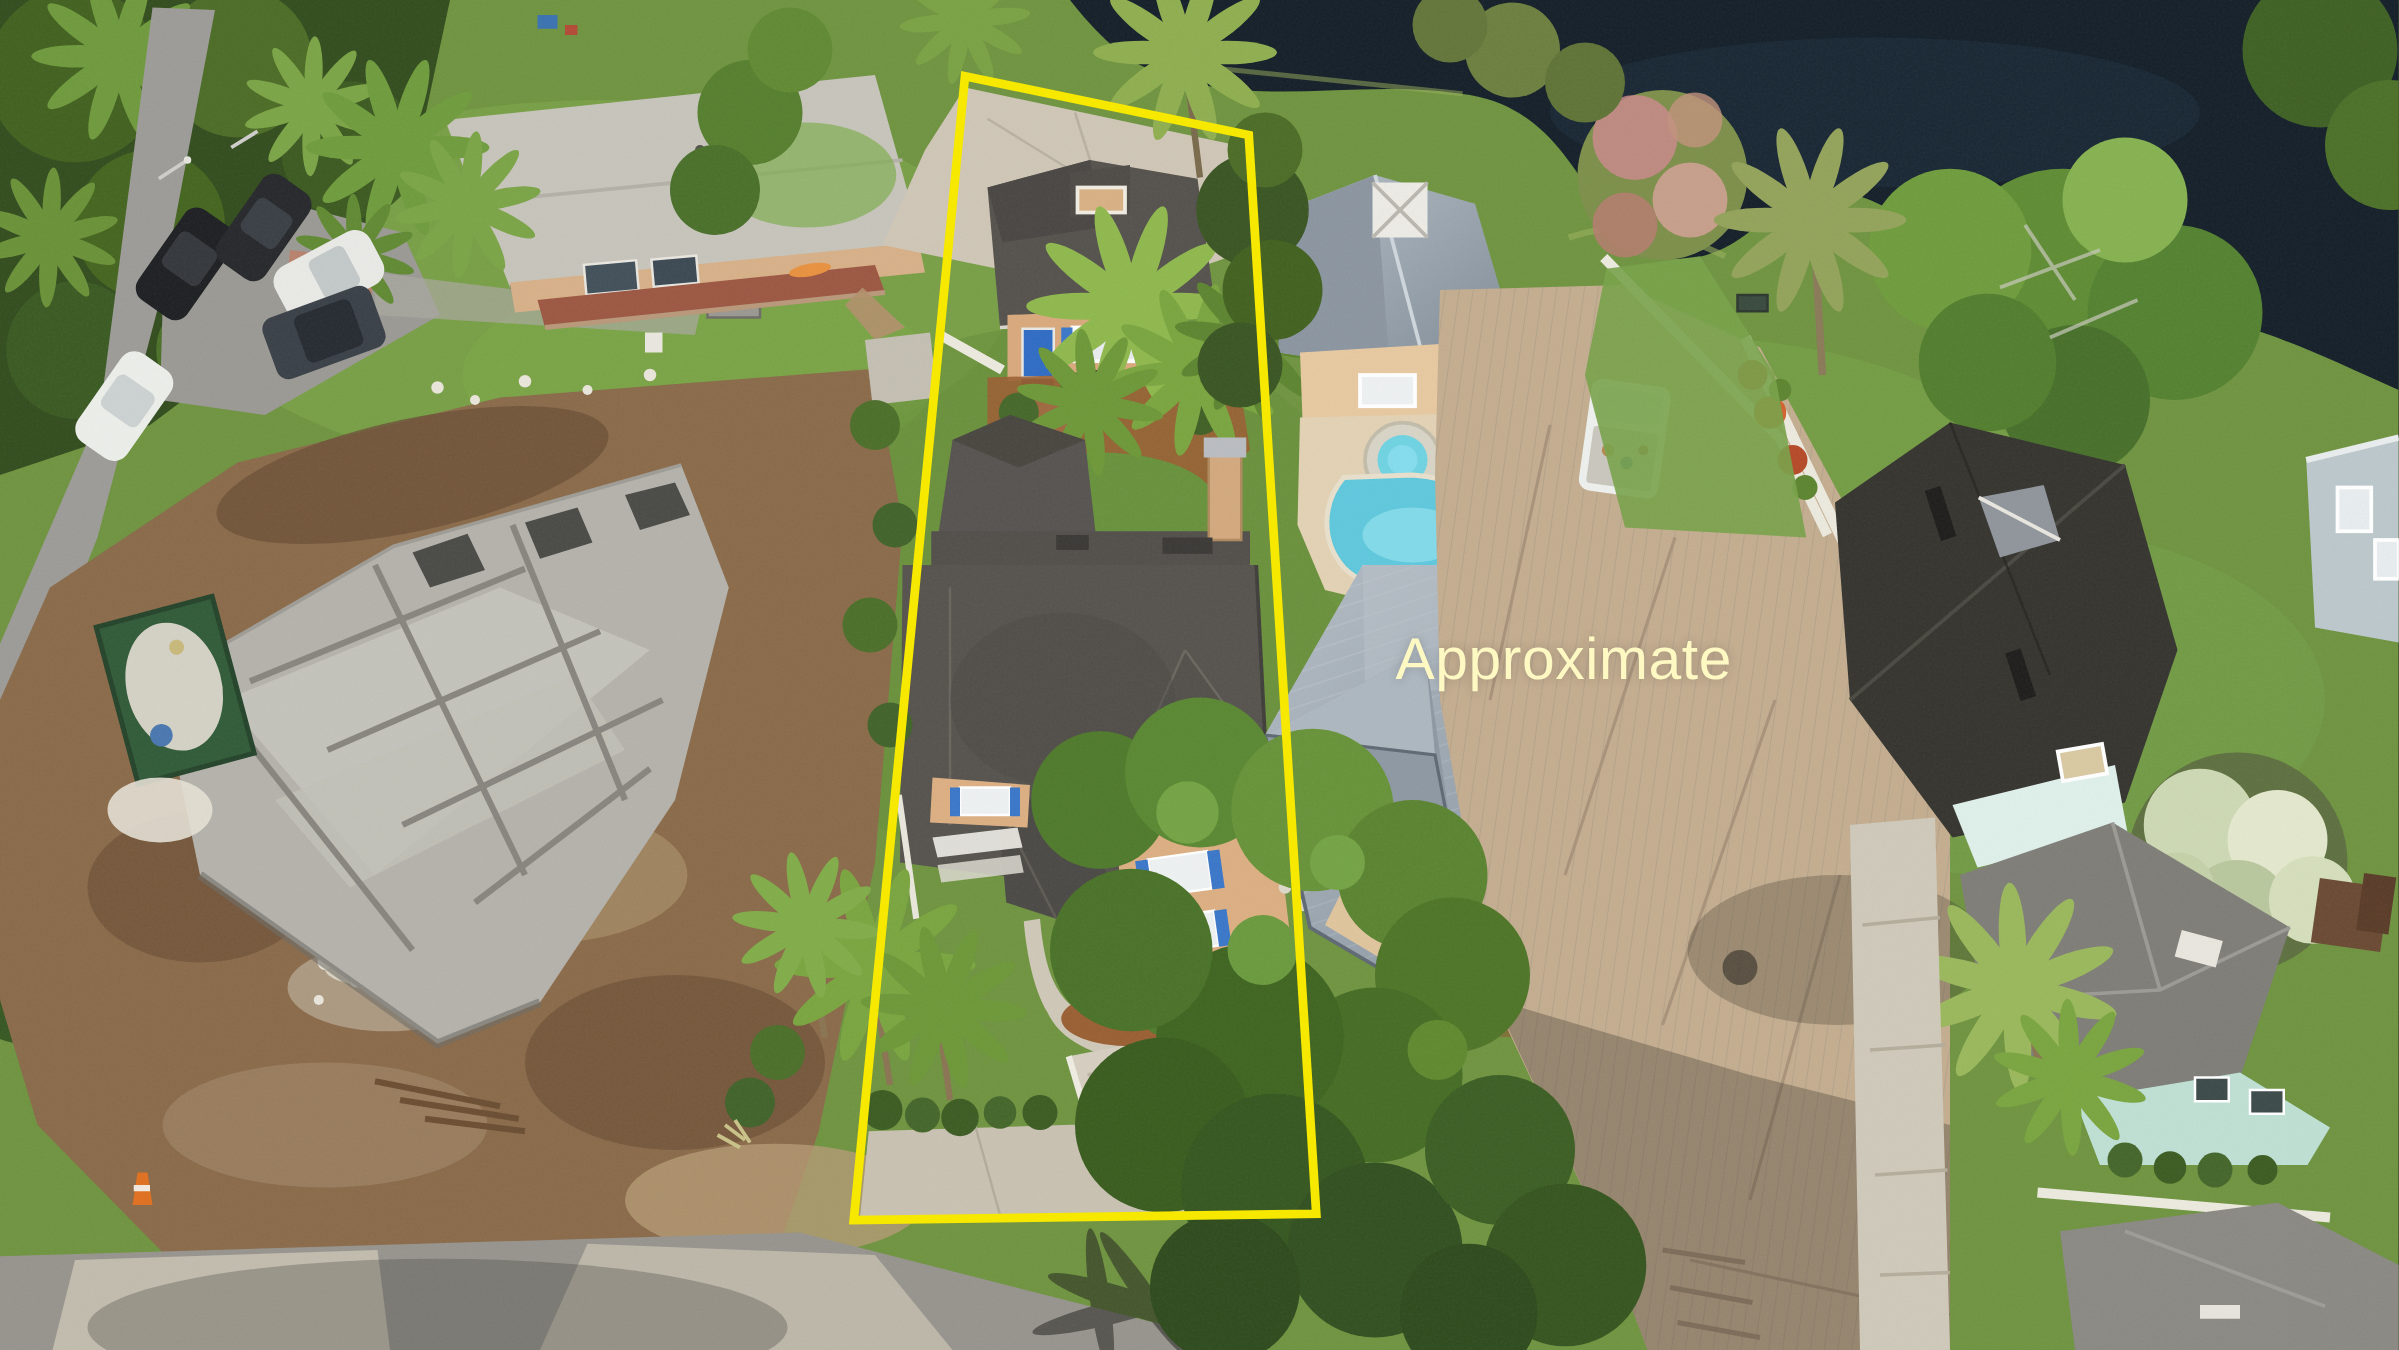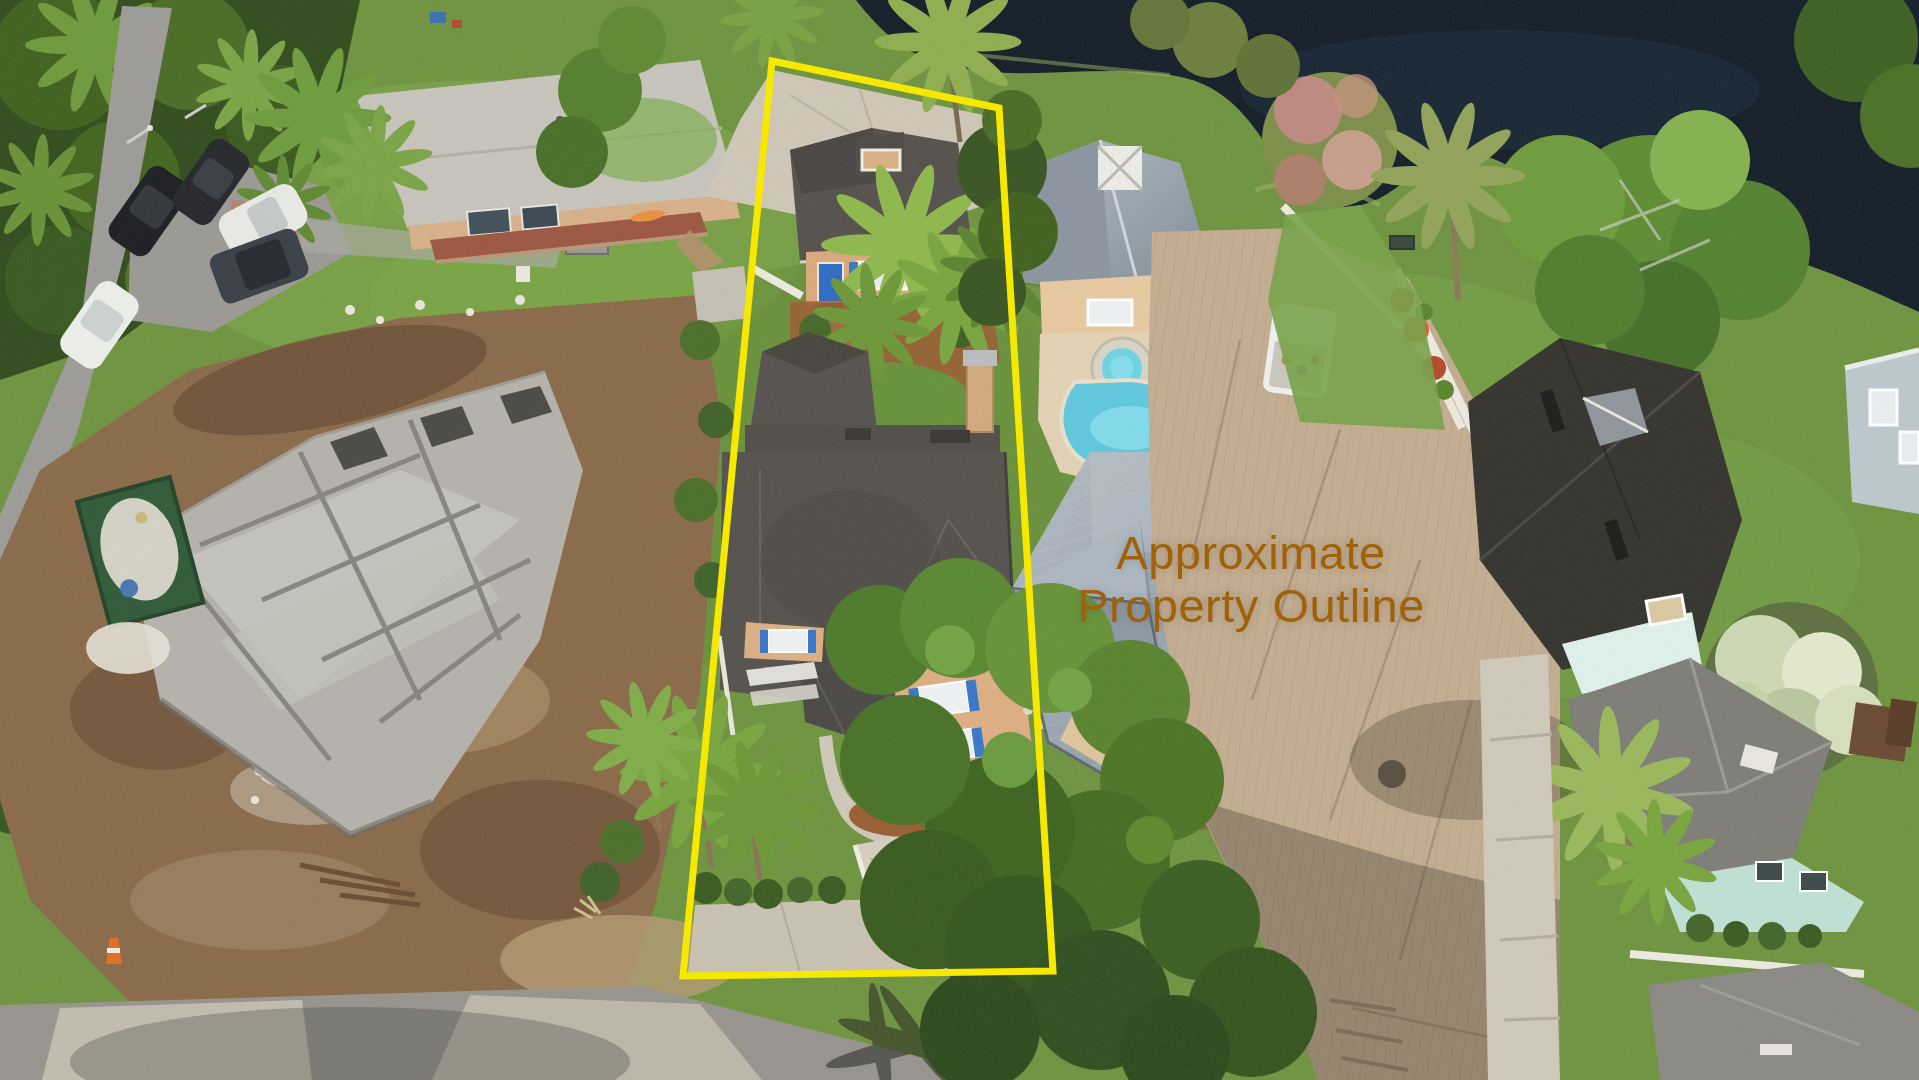--- a/index.html
+++ b/index.html
@@ -1,23 +1,23 @@
 <!DOCTYPE html>
 <html><head>
 <meta charset="utf-8">
 <style>
   html,body{margin:0;padding:0;background:#1a1a1a;}
   .stage{position:relative;width:1919px;height:1080px;overflow:hidden;
          font-family:"Liberation Sans", sans-serif;}
   .stage svg{position:absolute;left:0;top:0;width:100%;height:100%;display:block;}
   .overlay-label{
     position:absolute;left:1251px;top:500px;transform:translateX(-50%);
-    text-align:center;color:#a16207;font-size:47px;line-height:53px;
+    text-align:center;color:#fef9c3;font-size:47px;line-height:53px;
     font-weight:400;letter-spacing:.5px;white-space:nowrap;
-    text-shadow:0 0 8px rgba(60,60,60,.25);pointer-events:none;margin-top:26px;
+    text-shadow:0 0 8px rgba(60,60,60,.25);pointer-events:none;
   }
   .outline-poly{fill:none;stroke:#f7e800;stroke-width:7;stroke-linejoin:miter;}
 </style>
 </head>
 <body>
 
 <div class="stage">
 <svg viewBox="0 0 1919 1080">
   <defs>
     <linearGradient id="metalG" x1="0" y1="0" x2="1" y2="1">
@@ -552,15 +552,14 @@
     <circle cx="1150" cy="840" r="24" fill="#60892f"></circle>
   </g>
 
   <rect x="0" y="0" width="1919" height="1080" filter="url(#grain)" opacity=".5"></rect>
 
   <polygon class="outline-poly" points="772,61 999,108 1053,971 683,976"></polygon>
 </svg>
 
 <div class="overlay-label">
   <div>Approximate</div>
-  <div>Property Outline</div>
 </div>
 </div>
 
 </body></html>

